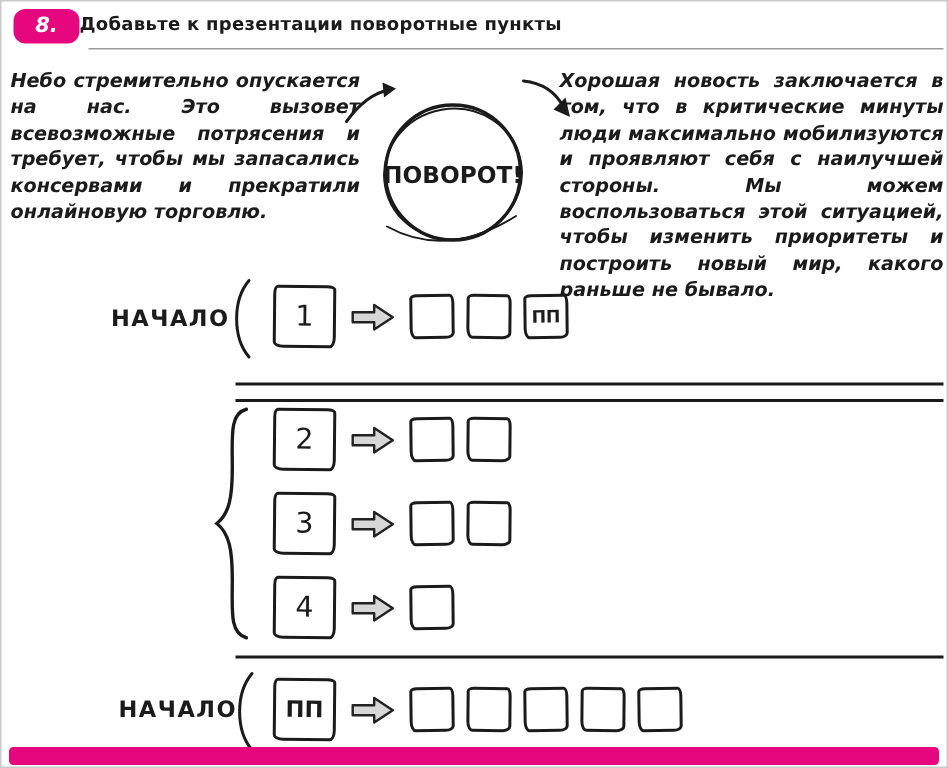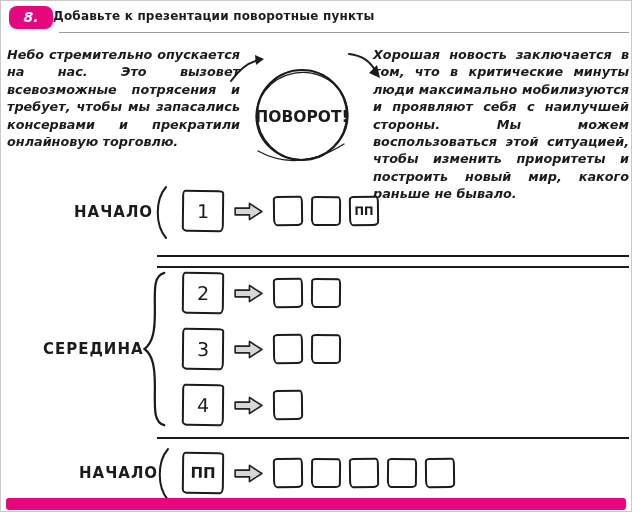--- a/index.html
+++ b/index.html
@@ -102,21 +102,20 @@
         </span>
         <div class="box small"></div>
         <div class="box small"></div>
         <div class="box small pp">ПП</div>
       </div>
     </div>
 
   <div class="sep sep-1"></div>
   <div class="sep sep-2"></div>
 
-  <span class="sec-label lbl-middle">СЕРЕДИНА</span>
   <svg class="brace" viewBox="0 0 32 166" preserveAspectRatio="none">
     <path d="M 28,3 C 16,6 18,22 18,44 C 18,64 16,76 7,83 C 16,90 18,102 18,122 C 18,144 16,160 28,163"></path>
   </svg>
   <div class="rows rows-middle">
       <div class="row">
         <div class="box lead">2</div>
         <span class="arrow">
           <svg viewBox="0 0 32 22" width="31" height="21">
             <path d="M2 7.5 L17 7.5 L17 2.5 L30 11 L17 19.5 L17 14.5 L2 14.5 Z" fill="#d7d7d7" stroke="#222" stroke-width="1.7" stroke-linejoin="round"></path>
           </svg>

